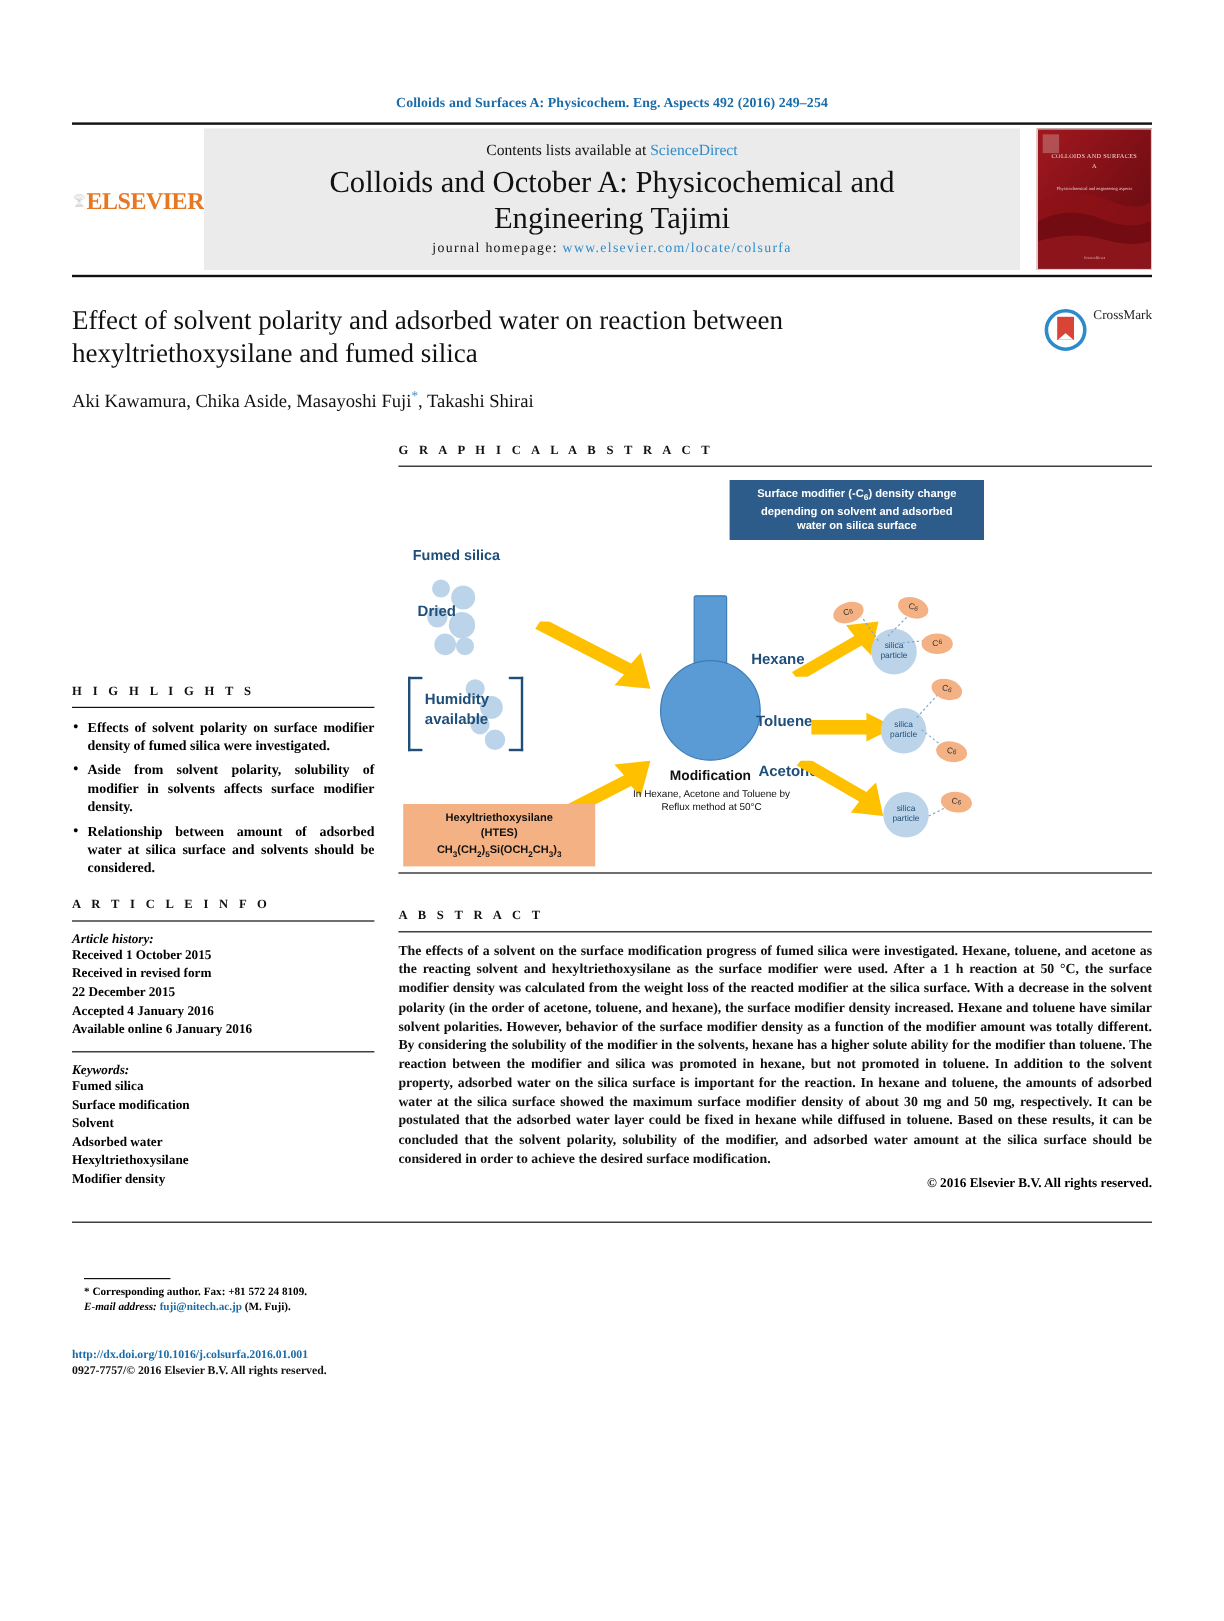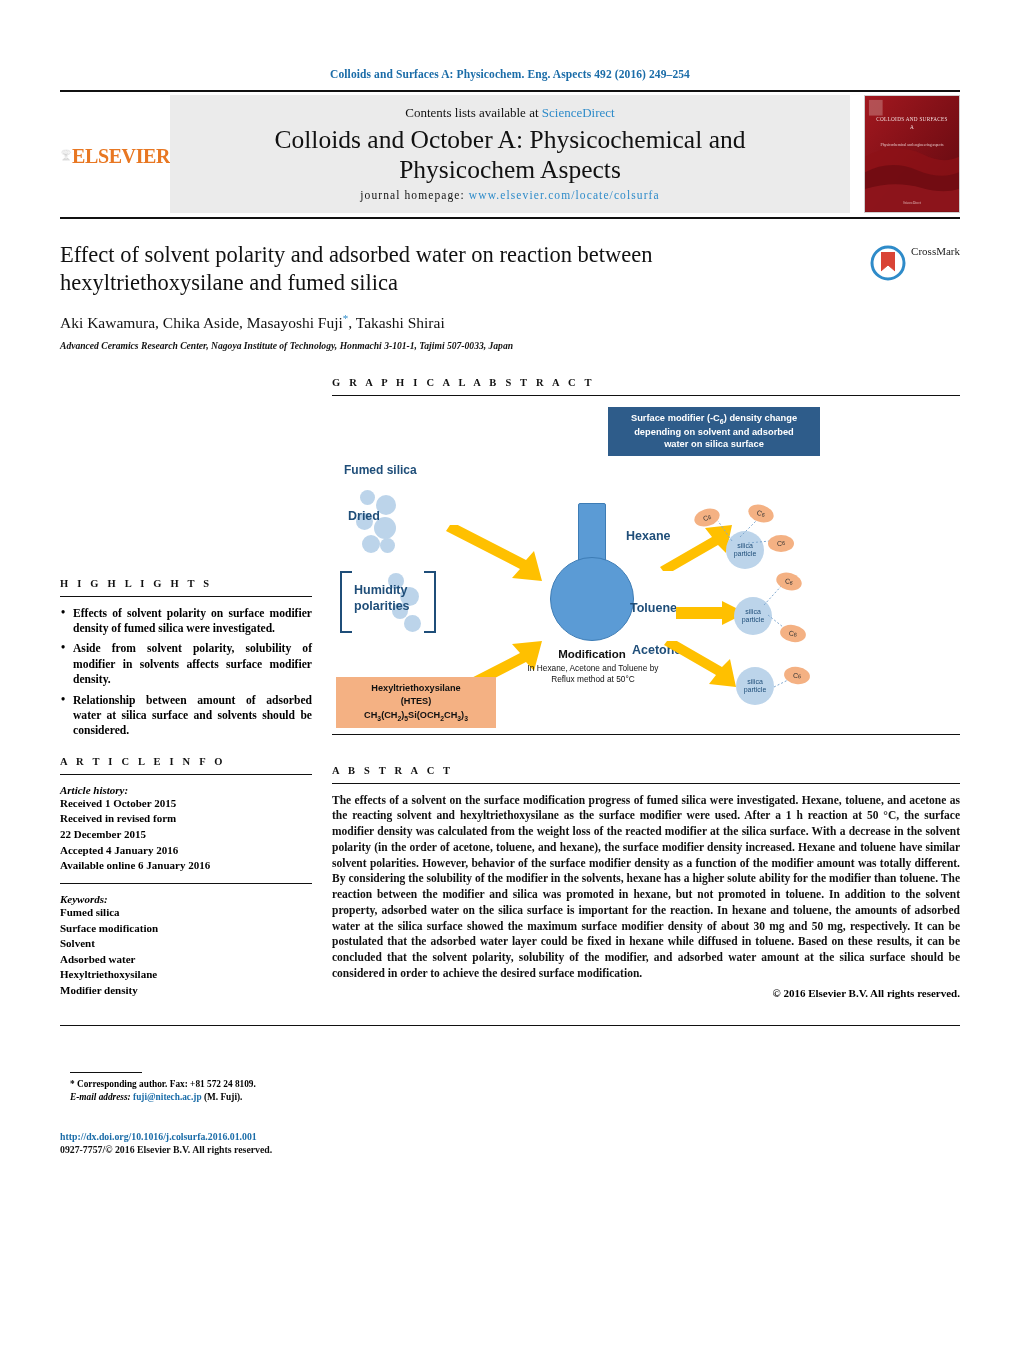--- a/index.html
+++ b/index.html
@@ -5,21 +5,21 @@
   * { box-sizing: border-box; }
   html, body { margin:0; padding:0; }
   body {
     width:1020px; height:1351px;
     background:#ffffff;
     font-family:"Liberation Serif", serif;
     color:#000;
     position:relative;
     overflow:hidden;
   }
-  .page { position:relative; width:1020px; height:1351px; padding:0 60px;border-radius:11px; }
+  .page { position:relative; width:1020px; height:1351px; padding:12px 60px;border-radius:11px; }
 
   
   .runhead {
     text-align:center;
     color:#1a6ca8;
     font-size:11.5px;
     font-weight:bold;
     letter-spacing:0.1px;
     padding-top:68px;
   }
@@ -248,21 +248,21 @@
       <div class="elsevier-word">ELSEVIER</div>
     </div>
 
     <div class="journal-band">
       <div class="contents-line">
         <span>Contents lists available at</span>
         <span class="sd">ScienceDirect</span>
       </div>
       <div class="journal-title">
         <div>Colloids and October A: Physicochemical and</div>
-        <div>Physicochem Aspects</div>
+        <div>Engineering Tajimi</div>
       </div>
       <div class="homepage">
         <span>journal homepage:</span>
         <span class="url">www.elsevier.com/locate/colsurfa</span>
       </div>
     </div>
 
     <div class="cover-thumb">
       <svg class="cover-inner" viewBox="0 0 96 118" preserveAspectRatio="none">
         <defs>
@@ -284,21 +284,20 @@
     </div>
   </div>
 
   <div class="masthead-rule-bottom"></div>
 
   <div class="title-block">
     <h1 class="paper-title">Effect of solvent polarity and adsorbed water on reaction between hexyltriethoxysilane and fumed silica</h1>
     <div class="authors">
       <span>Aki Kawamura, Chika Aside, Masayoshi Fuji</span><span class="star">*</span><span>, Takashi Shirai</span>
     </div>
-    <div class="affiliation">Advanced Ceramics Research Center, Nagoya Institute of Technology, Honmachi 3-101-1, Tajimi 507-0033, Japan</div>
 
     <div class="crossmark">
       <svg width="36" height="36" viewBox="0 0 36 36">
         <circle cx="18" cy="18" r="16" fill="#ffffff" stroke="#2e8bc9" stroke-width="3"></circle>
         <rect x="11" y="7" width="14" height="19" fill="#D94436"></rect>
         <path d="M11 26 L18 20 L25 26 Z" fill="#ffffff"></path>
         <path d="M11 26 L18 20 L25 26" fill="none" stroke="#D94436" stroke-width="1"></path>
       </svg>
       <span class="crossmark-label">CrossMark</span>
     </div>
@@ -338,21 +337,21 @@
         <div class="silica-blob" style="left:48px; top:133px; width:15px; height:15px;"></div>
         <div class="ga-label" style="left:16px; top:104px; font-size:12.5px;">Dried</div>
 
         <div class="bracket" style="left:8px; top:166px; width:12px; height:62px; border-right:none;"></div>
         <div class="bracket" style="left:92px; top:166px; width:12px; height:62px; border-left:none;"></div>
         <div class="silica-blob" style="left:56px; top:168px; width:16px; height:16px;"></div>
         <div class="silica-blob" style="left:68px; top:182px; width:19px; height:19px;"></div>
         <div class="silica-blob" style="left:60px; top:198px; width:16px; height:16px;"></div>
         <div class="silica-blob" style="left:72px; top:210px; width:17px; height:17px;"></div>
         <div class="ga-label" style="left:22px; top:178px; font-size:12.5px;">Humidity</div>
-        <div class="ga-label" style="left:22px; top:194px; font-size:12.5px;">polarities</div>
+        <div class="ga-label" style="left:22px; top:194px; font-size:12.5px;">available</div>
 
         <svg class="arrow" style="left:110px; top:120px;" width="110" height="62" viewBox="0 0 110 62">
           <path d="M4 6 L78 44 L70 53 L100 56 L92 26 L84 35 L10 -3 Z" fill="#FFC000"></path>
         </svg>
         <svg class="arrow" style="left:108px; top:232px;" width="110" height="60" viewBox="0 0 110 60">
           <path d="M6 54 L80 16 L72 7 L102 4 L94 34 L86 25 L12 63 Z" fill="#FFC000"></path>
         </svg>
 
         <div class="neck" style="left:246px; top:98px;"></div>
         <div class="bulb" style="left:218px; top:152px;"></div>
@@ -362,21 +361,21 @@
           <div>In Hexane, Acetone and Toluene by</div>
           <div>Reflux method at 50°C</div>
         </div>
 
         <div class="hts-box" style="left:4px; top:272px; width:160px;">
           <div>Hexyltriethoxysilane</div>
           <div>(HTES)</div>
           <div>CH<sub>3</sub>(CH<sub>2</sub>)<sub>5</sub>Si(OCH<sub>2</sub>CH<sub>3</sub>)<sub>3</sub></div>
         </div>
 
-        <div class="ga-label" style="left:294px; top:124px; font-size:12.5px;">Hexane</div>
+        <div class="ga-label" style="left:294px; top:144px; font-size:12.5px;">Hexane</div>
         <div class="ga-label" style="left:298px; top:196px; font-size:12.5px;">Toluene</div>
         <div class="ga-label" style="left:300px; top:238px; font-size:12.5px;">Acetone</div>
 
         <svg class="arrow" style="left:326px; top:118px;" width="76" height="48" viewBox="0 0 76 48">
           <path d="M2 44 L54 14 L47 5 L74 2 L68 30 L60 22 L8 52 Z" fill="#FFC000"></path>
         </svg>
         <svg class="arrow" style="left:344px; top:196px;" width="72" height="26" viewBox="0 0 72 26">
           <path d="M0 6 L46 6 L46 0 L70 12 L46 24 L46 18 L0 18 Z" fill="#FFC000"></path>
         </svg>
         <svg class="arrow" style="left:330px; top:236px;" width="76" height="48" viewBox="0 0 76 48">

